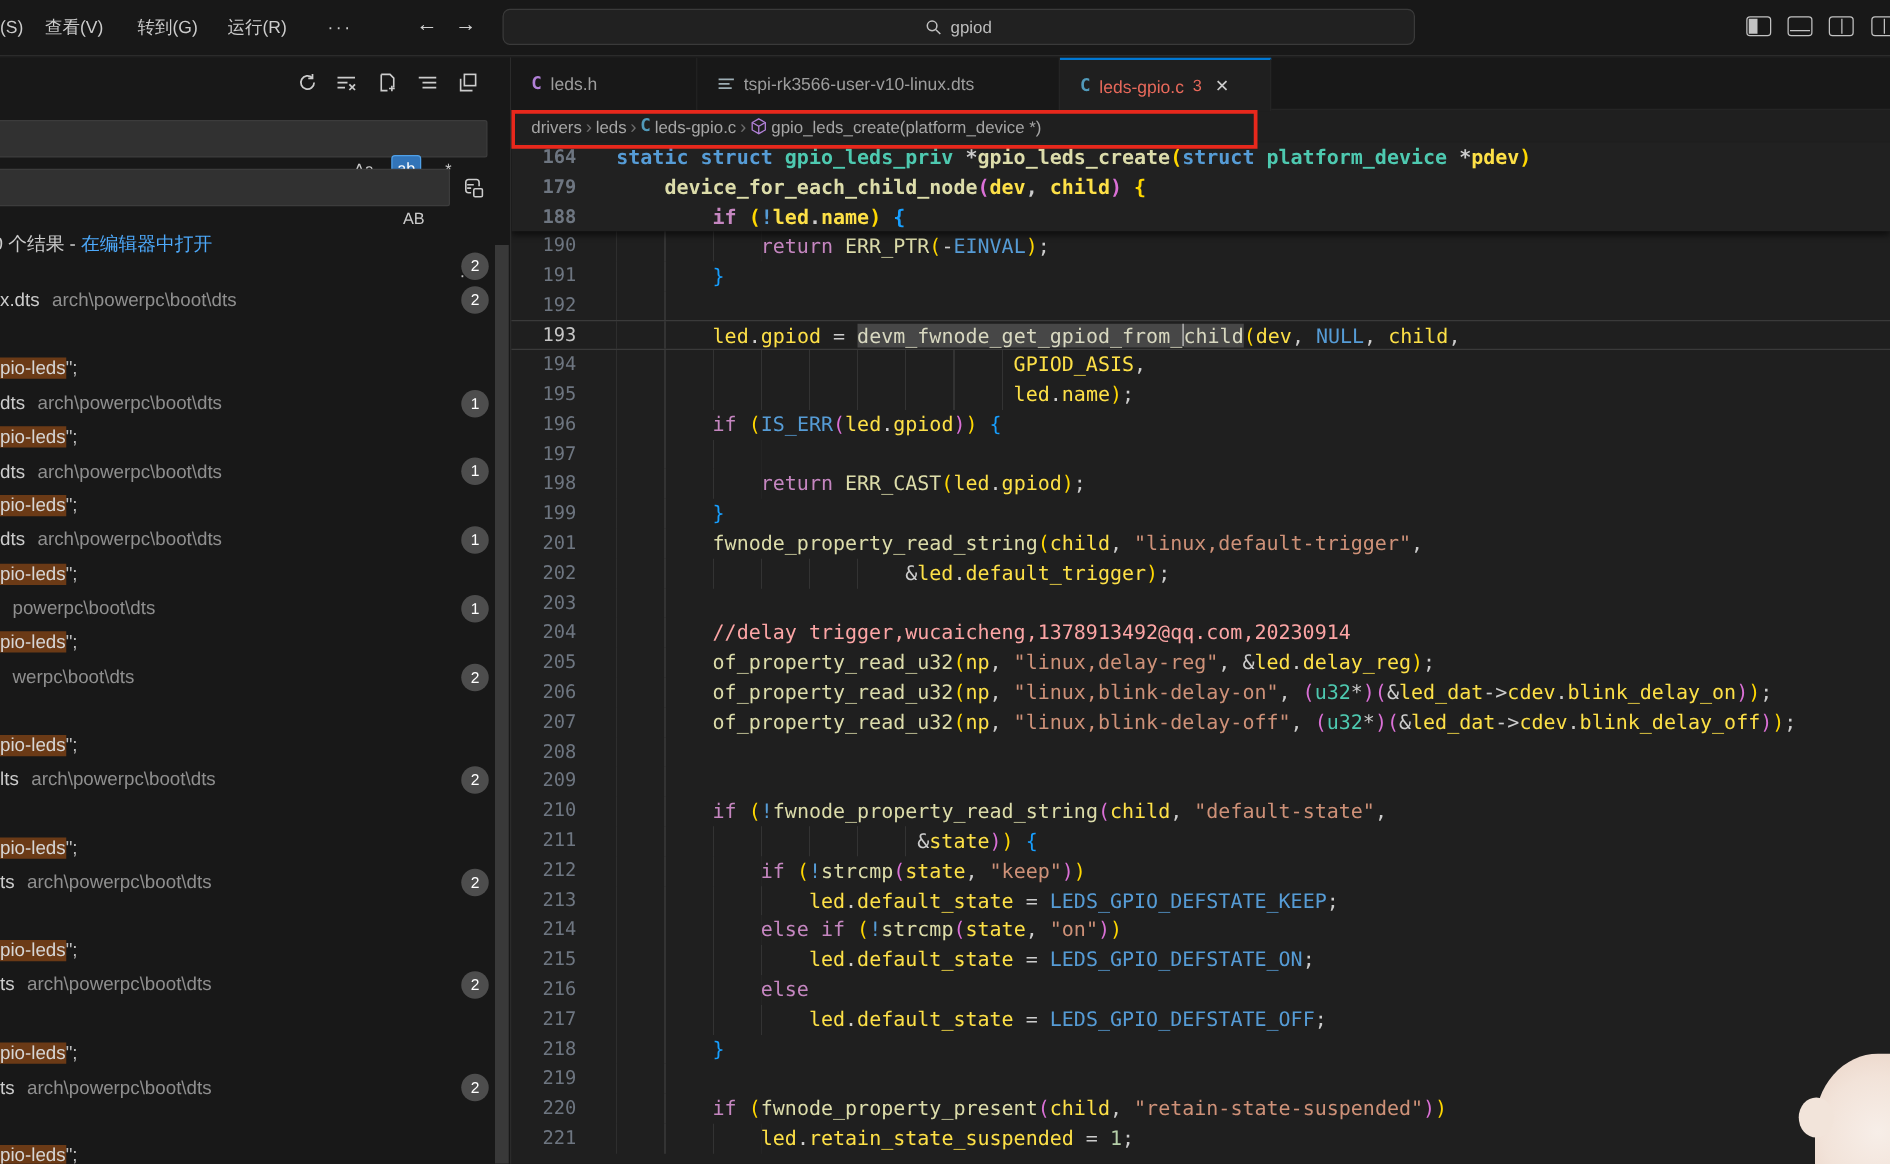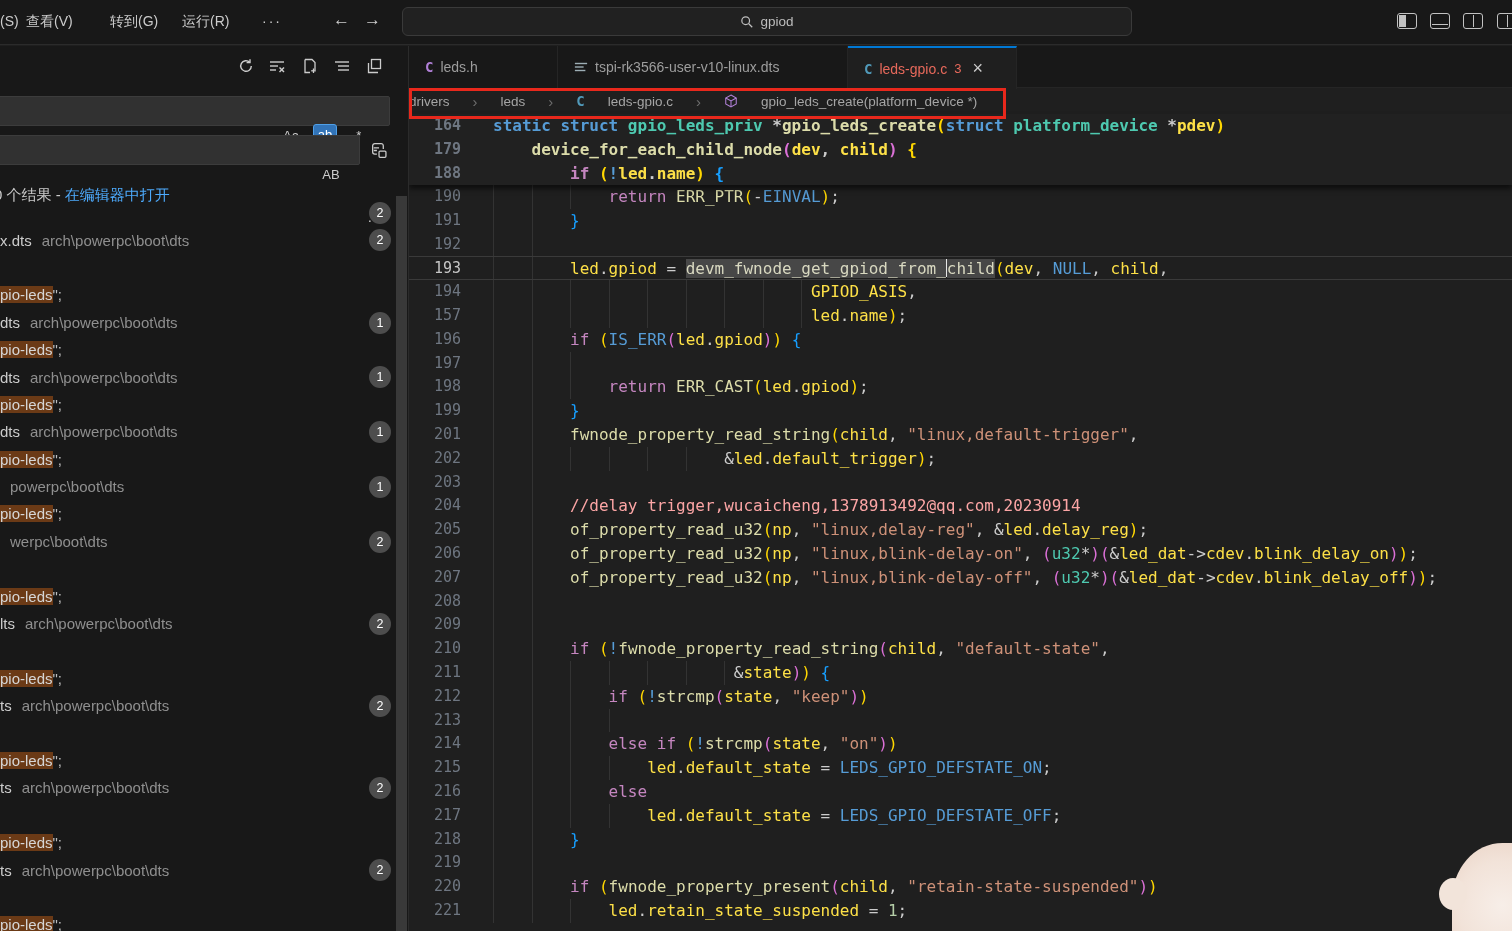--- a/index.html
+++ b/index.html
@@ -47,21 +47,21 @@
     background:#1f1f1f; border-left:1px solid #2b2b2b; overflow:hidden; }
   #tabbar { position:absolute; top:0; left:0; right:0; height:42px; background:#181818;
     border-bottom:1px solid #252525; display:flex; }
   .tab { position:relative; height:42px; display:flex; align-items:center; gap:7px; padding:0 12px 0 16px;
     border-right:1px solid #252525; font-size:14px; color:#9d9d9d; background:#181818; }
   .tab.active { background:#1f1f1f; border-top:2px solid #0078d4; height:43px; }
   .cicon { font-weight:bold; font-size:14px; font-family:"DejaVu Sans Mono",monospace; }
   .tab .close { color:#cccccc; font-size:18px; margin-left:4px; }
   .tab .mod3 { font-size:13px; }
   #breadcrumb { position:absolute; top:42px; left:0; right:0; height:26px; display:flex; align-items:center;
-    gap:23px; font-size:13.5px; color:#a5a5a5; }
+    gap:3px; padding-left:16px; font-size:13.5px; color:#a5a5a5; }
   #breadcrumb .sep { color:#6e6e6e; font-size:15px; }
   #redbox { position:absolute; left:0; top:42px; width:597px; height:31px;
     border:3px solid #e8281c; z-index:30; pointer-events:none; }
 
   #sticky { position:absolute; top:68px; left:0; right:0; z-index:10; background:#212121;
     box-shadow:0 4px 5px rgba(0,0,0,.55);font-weight:bold; }
   #lines { position:absolute; top:139px; left:0; right:0; }
   .cl { position:relative; height:23.8px; line-height:23.8px; padding-left:84px;
     font-family:"DejaVu Sans Mono",monospace; font-size:16px; white-space:pre; }
   .cl.cur { border-top:1px solid #3a3a3a; border-bottom:1px solid #3a3a3a; }
@@ -81,21 +81,21 @@
     background:radial-gradient(circle at 70% 60%, #f7eee8 0%, #f2e3d9 55%, #e9d2c4 100%);
     border-radius:70% 10% 0 0 / 55% 18% 0 0; }
   #blob::before { content:""; position:absolute; left:-13px; top:34%; width:28px; height:32px;
     background:#f2e4da; border-radius:50%; }
 </style>
 </head>
 <body>
 
 <div id="titlebar">
   <span class="menu-item" style="left:0px">(S)</span>
-  <span class="menu-item" style="left:26px">查看(V)</span>
+  <span class="menu-item" style="left:36px">查看(V)</span>
   <span class="menu-item" style="left:110px">转到(G)</span>
   <span class="menu-item" style="left:182px">运行(R)</span>
   <span class="menu-item" style="left:262px;letter-spacing:2px">···</span>
   <span class="navarrow" style="left:333px">←</span>
   <span class="navarrow" style="left:364px">→</span>
 
   <div id="cmdcenter">
     <svg width="14" height="14" viewBox="0 0 16 16">
       <circle cx="6.5" cy="6.5" r="4.4" fill="none" stroke="#bfbfbf" stroke-width="1.4"></circle>
       <line x1="10" y1="10" x2="14" y2="14" stroke="#bfbfbf" stroke-width="1.4"></line>
@@ -328,38 +328,38 @@
       <div class="cl"><span class="ln">164</span><span class="code"><span class="kw">static struct </span><span class="type">gpio_leds_priv</span><span class="pln"> *</span><span class="fn">gpio_leds_create</span><span class="p1">(</span><span class="kw">struct </span><span class="type">platform_device</span><span class="pln"> *</span><span class="var">pdev</span><span class="p1">)</span></span></div>
       <div class="cl"><span class="ln">179</span><span class="code"><span class="pln">    </span><span class="fn">device_for_each_child_node</span><span class="p2">(</span><span class="var">dev</span><span class="pln">, </span><span class="var">child</span><span class="p2">)</span><span class="pln"> </span><span class="p1">{</span></span></div>
       <div class="cl"><span class="ln">188</span><span class="code"><span class="pln">        </span><span class="ctrl">if</span><span class="pln"> </span><span class="p1">(</span><span class="kw">!</span><span class="var">led</span><span class="pln">.</span><span class="var">name</span><span class="p1">)</span><span class="pln"> </span><span class="p3">{</span></span></div>
     </div>
   <div id="lines">
       <div class="cl"><span class="ln">190</span><span class="guides" style="width: 115.594px;"></span><span class="code"><span class="pln">            </span><span class="ctrl">return</span><span class="pln"> </span><span class="fn">ERR_PTR</span><span class="p1">(</span><span class="pln">-</span><span class="kw">EINVAL</span><span class="p1">)</span><span class="pln">;</span></span></div>
       <div class="cl"><span class="ln">191</span><span class="guides" style="width: 77.0624px;"></span><span class="code"><span class="pln">        </span><span class="p3">}</span></span></div>
       <div class="cl"><span class="ln">192</span><span class="guides" style="width: 77.0624px;"></span><span class="code"></span></div>
       <div class="cl cur"><span class="ln lnc">193</span><span class="guides" style="width: 77.0624px;"></span><span class="code"><span class="pln">        </span><span class="var">led</span><span class="pln">.</span><span class="var">gpiod</span><span class="pln"> = </span><span class="hlf">devm_fwnode_get_gpiod_from_</span><span class="caret"></span><span class="hlf">child</span><span class="p1">(</span><span class="var">dev</span><span class="pln">, </span><span class="kw">NULL</span><span class="pln">, </span><span class="var">child</span><span class="pln">,</span></span></div>
       <div class="cl"><span class="ln">194</span><span class="guides" style="width: 317.882px;"></span><span class="code"><span class="pln">                                 </span><span class="var">GPIOD_ASIS</span><span class="pln">,</span></span></div>
-      <div class="cl"><span class="ln">157</span><span class="guides" style="width: 317.882px;"></span><span class="code"><span class="pln">                                 </span><span class="var">led</span><span class="pln">.</span><span class="var">name</span><span class="p1">)</span><span class="pln">;</span></span></div>
+      <div class="cl"><span class="ln">195</span><span class="guides" style="width: 317.882px;"></span><span class="code"><span class="pln">                                 </span><span class="var">led</span><span class="pln">.</span><span class="var">name</span><span class="p1">)</span><span class="pln">;</span></span></div>
       <div class="cl"><span class="ln">196</span><span class="guides" style="width: 77.0624px;"></span><span class="code"><span class="pln">        </span><span class="ctrl">if</span><span class="pln"> </span><span class="p1">(</span><span class="kw">IS_ERR</span><span class="p2">(</span><span class="var">led</span><span class="pln">.</span><span class="var">gpiod</span><span class="p2">)</span><span class="p1">)</span><span class="pln"> </span><span class="p3">{</span></span></div>
       <div class="cl"><span class="ln">197</span><span class="guides" style="width: 115.594px;"></span></div>
       <div class="cl"><span class="ln">198</span><span class="guides" style="width: 115.594px;"></span><span class="code"><span class="pln">            </span><span class="ctrl">return</span><span class="pln"> </span><span class="fn">ERR_CAST</span><span class="p1">(</span><span class="var">led</span><span class="pln">.</span><span class="var">gpiod</span><span class="p1">)</span><span class="pln">;</span></span></div>
       <div class="cl"><span class="ln">199</span><span class="guides" style="width: 77.0624px;"></span><span class="code"><span class="pln">        </span><span class="p3">}</span></span></div>
       <div class="cl"><span class="ln">201</span><span class="guides" style="width: 77.0624px;"></span><span class="code"><span class="pln">        </span><span class="fn">fwnode_property_read_string</span><span class="p1">(</span><span class="var">child</span><span class="pln">, </span><span class="str">"linux,default-trigger"</span><span class="pln">,</span></span></div>
       <div class="cl"><span class="ln">202</span><span class="guides" style="width: 231.187px;"></span><span class="code"><span class="pln">                        &amp;</span><span class="var">led</span><span class="pln">.</span><span class="var">default_trigger</span><span class="p1">)</span><span class="pln">;</span></span></div>
       <div class="cl"><span class="ln">203</span><span class="guides" style="width: 77.0624px;"></span><span class="code"></span></div>
       <div class="cl"><span class="ln">204</span><span class="guides" style="width: 77.0624px;"></span><span class="code"><span class="cmt">        //delay trigger,wucaicheng,1378913492@qq.com,20230914</span></span></div>
       <div class="cl"><span class="ln">205</span><span class="guides" style="width: 77.0624px;"></span><span class="code"><span class="pln">        </span><span class="fn">of_property_read_u32</span><span class="p1">(</span><span class="var">np</span><span class="pln">, </span><span class="str">"linux,delay-reg"</span><span class="pln">, &amp;</span><span class="var">led</span><span class="pln">.</span><span class="var">delay_reg</span><span class="p1">)</span><span class="pln">;</span></span></div>
       <div class="cl"><span class="ln">206</span><span class="guides" style="width: 77.0624px;"></span><span class="code"><span class="pln">        </span><span class="fn">of_property_read_u32</span><span class="p1">(</span><span class="var">np</span><span class="pln">, </span><span class="str">"linux,blink-delay-on"</span><span class="pln">, </span><span class="p2">(</span><span class="type">u32</span><span class="pln">*</span><span class="p2">)(</span><span class="pln">&amp;</span><span class="var">led_dat</span><span class="pln">-&gt;</span><span class="var">cdev</span><span class="pln">.</span><span class="var">blink_delay_on</span><span class="p2">)</span><span class="p1">)</span><span class="pln">;</span></span></div>
       <div class="cl"><span class="ln">207</span><span class="guides" style="width: 77.0624px;"></span><span class="code"><span class="pln">        </span><span class="fn">of_property_read_u32</span><span class="p1">(</span><span class="var">np</span><span class="pln">, </span><span class="str">"linux,blink-delay-off"</span><span class="pln">, </span><span class="p2">(</span><span class="type">u32</span><span class="pln">*</span><span class="p2">)(</span><span class="pln">&amp;</span><span class="var">led_dat</span><span class="pln">-&gt;</span><span class="var">cdev</span><span class="pln">.</span><span class="var">blink_delay_off</span><span class="p2">)</span><span class="p1">)</span><span class="pln">;</span></span></div>
       <div class="cl"><span class="ln">208</span><span class="guides" style="width: 77.0624px;"></span><span class="code"></span></div>
       <div class="cl"><span class="ln">209</span><span class="guides" style="width: 77.0624px;"></span><span class="code"></span></div>
       <div class="cl"><span class="ln">210</span><span class="guides" style="width: 77.0624px;"></span><span class="code"><span class="pln">        </span><span class="ctrl">if</span><span class="pln"> </span><span class="p1">(</span><span class="kw">!</span><span class="fn">fwnode_property_read_string</span><span class="p2">(</span><span class="var">child</span><span class="pln">, </span><span class="str">"default-state"</span><span class="pln">,</span></span></div>
       <div class="cl"><span class="ln">211</span><span class="guides" style="width: 240.82px;"></span><span class="code"><span class="pln">                         &amp;</span><span class="var">state</span><span class="p2">)</span><span class="p1">)</span><span class="pln"> </span><span class="p3">{</span></span></div>
       <div class="cl"><span class="ln">212</span><span class="guides" style="width: 115.594px;"></span><span class="code"><span class="pln">            </span><span class="ctrl">if</span><span class="pln"> </span><span class="p1">(</span><span class="kw">!</span><span class="fn">strcmp</span><span class="p2">(</span><span class="var">state</span><span class="pln">, </span><span class="str">"keep"</span><span class="p2">)</span><span class="p1">)</span></span></div>
-      <div class="cl"><span class="ln">213</span><span class="guides" style="width: 154.125px;"></span></div>
+      <div class="cl"><span class="ln">213</span><span class="guides" style="width: 154.125px;"></span><span class="code"><span class="pln">                </span><span class="var">led</span><span class="pln">.</span><span class="var">default_state</span><span class="pln"> = </span><span class="kw">LEDS_GPIO_DEFSTATE_KEEP</span><span class="pln">;</span></span></div>
       <div class="cl"><span class="ln">214</span><span class="guides" style="width: 115.594px;"></span><span class="code"><span class="pln">            </span><span class="ctrl">else</span><span class="pln"> </span><span class="ctrl">if</span><span class="pln"> </span><span class="p1">(</span><span class="kw">!</span><span class="fn">strcmp</span><span class="p2">(</span><span class="var">state</span><span class="pln">, </span><span class="str">"on"</span><span class="p2">)</span><span class="p1">)</span></span></div>
       <div class="cl"><span class="ln">215</span><span class="guides" style="width: 154.125px;"></span><span class="code"><span class="pln">                </span><span class="var">led</span><span class="pln">.</span><span class="var">default_state</span><span class="pln"> = </span><span class="kw">LEDS_GPIO_DEFSTATE_ON</span><span class="pln">;</span></span></div>
       <div class="cl"><span class="ln">216</span><span class="guides" style="width: 115.594px;"></span><span class="code"><span class="pln">            </span><span class="ctrl">else</span></span></div>
       <div class="cl"><span class="ln">217</span><span class="guides" style="width: 154.125px;"></span><span class="code"><span class="pln">                </span><span class="var">led</span><span class="pln">.</span><span class="var">default_state</span><span class="pln"> = </span><span class="kw">LEDS_GPIO_DEFSTATE_OFF</span><span class="pln">;</span></span></div>
       <div class="cl"><span class="ln">218</span><span class="guides" style="width: 77.0624px;"></span><span class="code"><span class="pln">        </span><span class="p3">}</span></span></div>
       <div class="cl"><span class="ln">219</span><span class="guides" style="width: 77.0624px;"></span><span class="code"></span></div>
       <div class="cl"><span class="ln">220</span><span class="guides" style="width: 77.0624px;"></span><span class="code"><span class="pln">        </span><span class="ctrl">if</span><span class="pln"> </span><span class="p1">(</span><span class="fn">fwnode_property_present</span><span class="p2">(</span><span class="var">child</span><span class="pln">, </span><span class="str">"retain-state-suspended"</span><span class="p2">)</span><span class="p1">)</span></span></div>
       <div class="cl"><span class="ln">221</span><span class="guides" style="width: 115.594px;"></span><span class="code"><span class="pln">            </span><span class="var">led</span><span class="pln">.</span><span class="var">retain_state_suspended</span><span class="pln"> = </span><span class="num">1</span><span class="pln">;</span></span></div>
     </div>
 </div>

